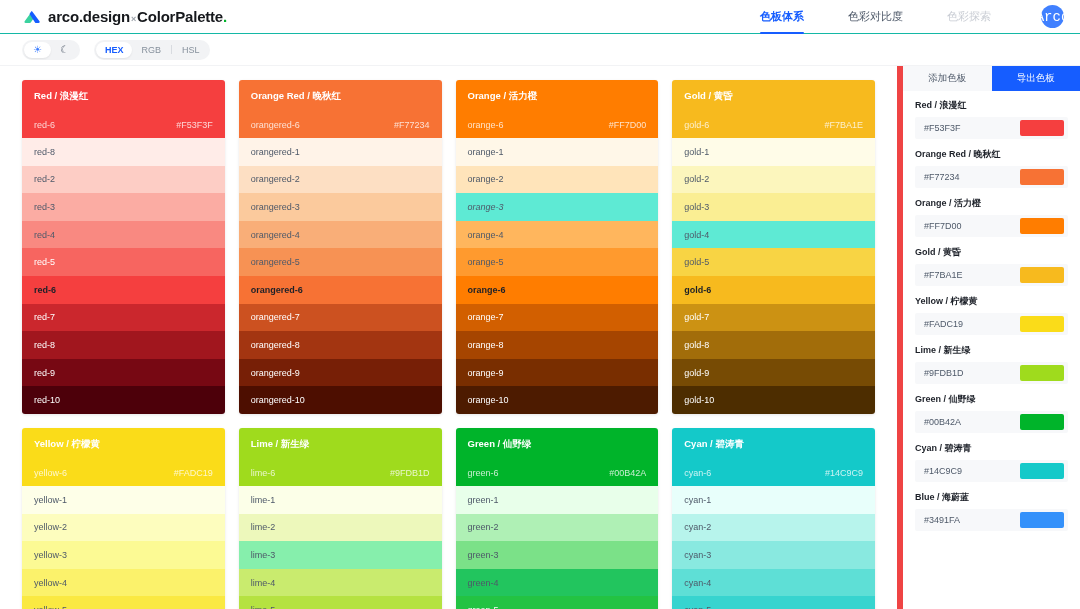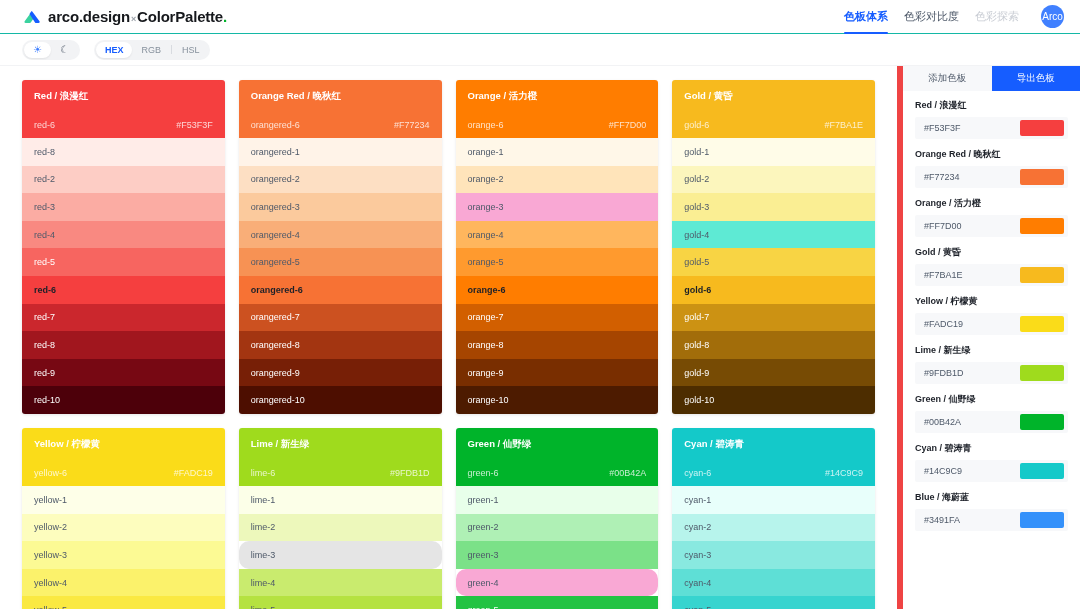--- a/index.html
+++ b/index.html
@@ -22,36 +22,36 @@
   }
   .brand { display: flex; align-items: center; gap: 6px; }
   .logo-mark { width: 20px; height: 20px; display: block; }
   .brand-text {
     font-size: 15px; font-weight: bold; letter-spacing: -0.2px;
     color: #16181c; white-space: nowrap;
   }
   .brand-x { font-size: 9px; color: #9aa0a8; margin: 0 1px; }
   .brand-dot { color: #00b42a; }
 
-  .nav { margin-left: auto; display: flex; align-items: center; gap: 16px; }
+  .nav { margin-left: auto; display: flex; align-items: center; gap: 44px; }
   .nav-item {
     font-size: 11px; color: #4e5969; white-space: nowrap;
     position: relative; padding: 8px 0 9px; cursor: pointer;
   }
   .nav-item.active { color: #165dff; font-weight: bold; }
   .nav-item.active::after {
     content: ""; position: absolute; left: 0; right: 0; bottom: -1px;
     height: 2px; background: #165dff; border-radius: 1px;
   }
   .nav-item.muted { color: #c9cdd4; }
   .avatar {
     width: 23px; height: 23px; border-radius: 50%;
     background: #4080ff; color: #fff;
-    font-size: 10px; display: flex; align-items: center; justify-content: center;
-    margin-left: 6px; cursor: pointer;
+    font-size: 14px; display: flex; align-items: center; justify-content: center;
+    margin-left: 6px; cursor: pointer; font-family: Liberation Mono, monospace;
   }
 
   
   .toolbar {
     height: 32px; display: flex; align-items: center;
     padding: 0 22px; gap: 14px;
     border-bottom: 1px solid #f2f3f5;
   }
   .seg {
     display: flex; align-items: center;
@@ -253,21 +253,21 @@
               <span>orange-6</span>
               <span>#FF7D00</span>
             </div>
           </div>
           <div class="shade" style="background: rgb(255, 247, 232); color: rgb(78, 89, 105);">
             <span>orange-1</span>
           </div>
           <div class="shade" style="background: rgb(255, 228, 186); color: rgb(78, 89, 105);">
             <span>orange-2</span>
           </div>
-          <div class="shade" style="background: #f9a8d4; color: rgb(78, 89, 105);">
+          <div class="shade" style="background: #5eead4; color: rgb(78, 89, 105); font-style: italic;">
             <span>orange-3</span>
           </div>
           <div class="shade" style="background: rgb(255, 182, 93); color: rgb(78, 89, 105);">
             <span>orange-4</span>
           </div>
           <div class="shade" style="background: rgb(255, 154, 46); color: rgb(78, 89, 105);">
             <span>orange-5</span>
           </div>
           <div class="shade is-key" style="background: rgb(255, 125, 0); color: rgb(29, 33, 41);">
             <span>orange-6</span>
@@ -355,21 +355,21 @@
               <span>lime-6</span>
               <span>#9FDB1D</span>
             </div>
           </div>
           <div class="shade" style="background: rgb(252, 255, 232); color: rgb(78, 89, 105);">
             <span>lime-1</span>
           </div>
           <div class="shade" style="background: rgb(237, 248, 187); color: rgb(78, 89, 105);">
             <span>lime-2</span>
           </div>
-          <div class="shade" style="background: #e5e5e5; color: rgb(78, 89, 105); border-radius: 10px;">
+          <div class="shade" style="background: #86efac; color: rgb(78, 89, 105);">
             <span>lime-3</span>
           </div>
           <div class="shade" style="background: rgb(201, 235, 110); color: rgb(78, 89, 105);">
             <span>lime-4</span>
           </div>
           <div class="shade" style="background: rgb(181, 226, 65); color: rgb(78, 89, 105);">
             <span>lime-5</span>
           </div>
         </div>
         <div class="card">
@@ -382,21 +382,21 @@
           </div>
           <div class="shade" style="background: rgb(232, 255, 234); color: rgb(78, 89, 105);">
             <span>green-1</span>
           </div>
           <div class="shade" style="background: rgb(175, 240, 181); color: rgb(78, 89, 105);">
             <span>green-2</span>
           </div>
           <div class="shade" style="background: rgb(123, 225, 136); color: rgb(78, 89, 105);">
             <span>green-3</span>
           </div>
-          <div class="shade" style="background: #f9a8d4; color: rgb(78, 89, 105); border-radius: 10px;">
+          <div class="shade" style="background: #22c55e; color: rgb(78, 89, 105);">
             <span>green-4</span>
           </div>
           <div class="shade" style="background: rgb(35, 195, 67); color: rgb(255, 255, 255);">
             <span>green-5</span>
           </div>
         </div>
         <div class="card">
           <div class="card-head" style="background: rgb(20, 201, 201);">
             <div class="card-title">Cyan / 碧涛青</div>
             <div class="card-sub">

